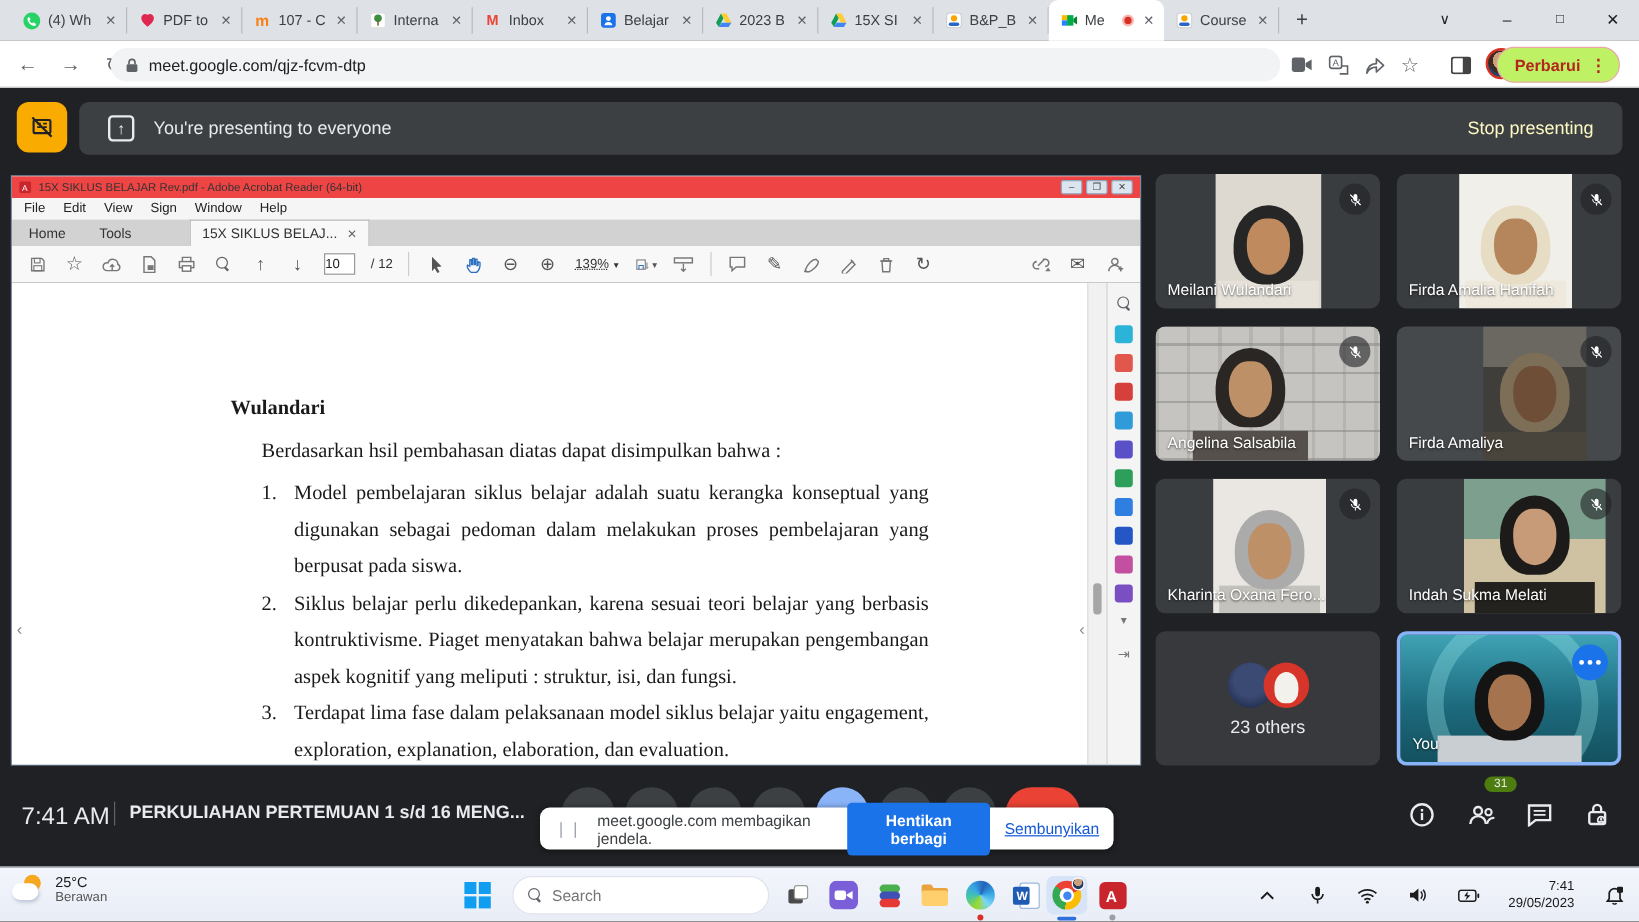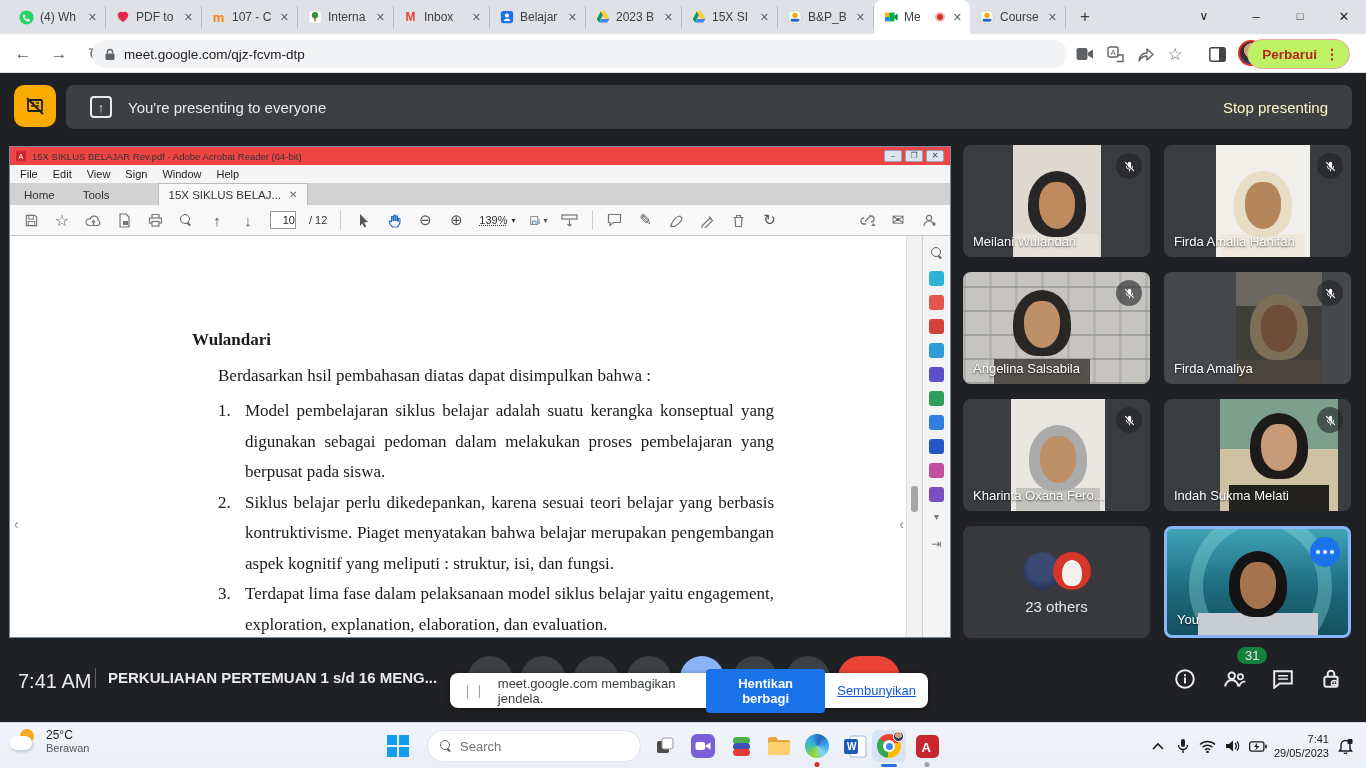--- a/index.html
+++ b/index.html
@@ -41,21 +41,21 @@
   .acro-title span{font-size:9.5px;color:#333;}
   .acro-ctl{margin-left:auto;display:flex;gap:3px;}
   .acro-ctl i{width:18px;height:12px;background:#dbe5f0;border:1px solid #93a7bc;border-radius:2px;font-style:normal;font-size:8px;line-height:10px;text-align:center;color:#444;}
   .acro-menu{position:absolute;left:0;top:18px;width:100%;height:18px;background:#f5f5f5;display:flex;align-items:center;gap:15px;padding:0 10px;font-size:11px;color:#222;}
   .acro-tabs{position:absolute;left:0;top:36px;width:100%;height:22px;background:#d2d2d2;display:flex;align-items:flex-end;font-size:11.5px;color:#333;}
   .acro-tab{padding:4px 14px;}
   .acro-doctab{background:#f8f8f8;height:22px;display:flex;align-items:center;gap:8px;padding:0 10px;border:1px solid #bbb;border-bottom:none;}
   .acro-tools{position:absolute;left:0;top:58px;width:100%;height:31px;background:#f8f8f8;border-bottom:1px solid #c9c9c9;display:flex;align-items:center;gap:13px;padding:0 12px;color:#555;}
   .aic{width:18px;height:18px;display:flex;align-items:center;justify-content:center;font-size:14px;color:#555;flex:none;}
   .asep{width:1px;height:20px;background:#ccc;flex:none;}
-  .pagebox{width:26px;height:18px;border:1px solid #999;background:#fff;font-size:11px;text-align:right;line-height:16px;color:#222;}
+  .pagebox{width:26px;height:18px;border:1px solid #999;background:#fff;font-size:11px;text-align:left;line-height:16px;color:#222;}
   .zoombox{display:flex;align-items:center;gap:4px;border:1px solid transparent;font-size:11px;color:#333;}
   .acro-body{position:absolute;left:0;top:89px;width:896px;height:401px;background:#fff;overflow:hidden;}
   .railscroll{position:absolute;right:28px;top:89px;width:16px;height:401px;background:#f1f1f1;border-left:1px solid #ddd;}
   .scrollhandle{position:absolute;left:4px;top:250px;width:7px;height:26px;background:#a6a6a6;border-radius:3px;}
   .rail{position:absolute;right:0;top:89px;width:28px;height:401px;background:#f4f4f4;border-left:1px solid #cfcfcf;display:flex;flex-direction:column;align-items:center;gap:9px;padding-top:8px;}
   .ric{width:15px;height:15px;border-radius:3px;flex:none;}
   .docpage{position:absolute;left:182px;top:94px;width:582px;height:400px;overflow:hidden;font-family:"Liberation Serif",serif;color:#1a1a1a;}
   .docpage h3{font-size:17px;margin-bottom:12px;}
   .docintro{font-size:17px;padding-left:26px;margin-bottom:6px;line-height:28px;}
   .doclist{list-style:none;margin-left:26px;counter-reset:li;}
@@ -82,41 +82,41 @@
   
   .meetbar{position:absolute;left:0;top:656px;width:1366px;height:66px;color:#e8eaed;}
   .ctlcircle{position:absolute;top:0;width:44px;height:44px;border-radius:50%;background:#3c4043;}
   .endcall{position:absolute;top:0;width:62px;height:44px;border-radius:22px;background:#ea4335;}
   .sharebar{position:absolute;left:450px;top:17px;width:478px;height:35px;background:#fff;border-radius:8px;box-shadow:0 1px 5px rgba(0,0,0,.45);display:flex;align-items:center;gap:12px;padding:0 12px;z-index:5;}
   .dragdots{color:#9aa0a6;font-size:13px;letter-spacing:1px;}
   .sharetxt{font-size:13px;color:#3c4043;}
   .stopshare{background:#1a73e8;color:#fff;font-size:13px;font-weight:bold;border:none;border-radius:4px;padding:7px 14px;cursor:pointer;}
   .hidelink{color:#1558d6;font-size:13px;text-decoration:underline;cursor:pointer;}
   .meeticon{position:absolute;top:10px;width:26px;height:26px;display:flex;align-items:center;justify-content:center;}
-  .cbadge{position:absolute;left:1237px;top:-9px;background:#15803d;color:#e8eaed;font-size:13px;border-radius:9px;padding:1px 8px;}
+  .cbadge{position:absolute;left:1237px;top:-9px;background:#4d7c0f;color:#e8eaed;font-size:10px;border-radius:9px;padding:1px 8px;}
 
   
   .taskbar{position:absolute;left:0;top:722px;width:1366px;height:46px;background:linear-gradient(#f2f5fb,#e9edf6);border-top:1px solid #d6dae2;}
   .weather{position:absolute;left:10px;top:5px;display:flex;align-items:center;gap:8px;}
   .wtemp{font-size:12px;color:#1b1b1b;}
   .wdesc{font-size:11px;color:#555;}
   .wicon{position:relative;width:28px;height:24px;}
   .wicon::before{content:"";position:absolute;left:10px;top:0;width:14px;height:14px;border-radius:50%;background:#f6a821;}
   .wicon::after{content:"";position:absolute;left:0;top:7px;width:22px;height:14px;border-radius:8px;background:#fff;box-shadow:1px 2px 3px rgba(120,140,170,.4);}
   .tbapp{position:absolute;top:7px;width:34px;height:32px;border-radius:6px;display:flex;align-items:center;justify-content:center;}
   .rundot{position:absolute;left:50%;bottom:-5px;transform:translateX(-50%);width:5px;height:5px;border-radius:50%;background:#9aa0a6;}
   .startgrid{display:grid;grid-template-columns:10px 10px;grid-template-rows:10px 10px;gap:2px;}
   .startgrid i{background:#119ef0;}
   .searchpill{position:absolute;left:427px;top:7px;width:214px;height:32px;background:#fff;border:1px solid #dfe3ec;border-radius:16px;display:flex;align-items:center;gap:8px;padding:0 4px 0 12px;}
   .searchpill input{border:none;outline:none;flex:1;font-size:13px;color:#444;background:transparent;font-family:"Liberation Sans",sans-serif;}
   .globe{width:26px;height:26px;border-radius:50%;background:radial-gradient(circle at 35% 35%,#9fd94e 0 28%,#38b2d0 30% 100%);box-shadow:inset 0 0 0 1px rgba(0,0,0,.08);}
   .mag{position:relative;width:12px;height:12px;flex:none;}
   .mag::before{content:"";position:absolute;left:0;top:0;width:8px;height:8px;border:1.6px solid #5f6368;border-radius:50%;}
   .mag::after{content:"";position:absolute;left:8px;top:8px;width:4px;height:1.6px;background:#5f6368;transform:rotate(45deg);transform-origin:0 0;}
-  .tray{position:absolute;right:0;top:0;height:46px;display:flex;align-items:center;gap:7px;padding-right:12px;}
+  .tray{position:absolute;right:0;top:0;height:46px;display:flex;align-items:center;gap:24px;padding-right:12px;}
   .trayic{width:18px;height:18px;display:flex;align-items:center;justify-content:center;color:#1c1c1c;}
   .clockblk{text-align:right;font-size:11px;color:#1b1b1b;line-height:14px;}
 </style>
 </head>
 <body>
 
 <div class="screen">
 
   <div class="tabstrip">
     <div style="width:10px"></div>

